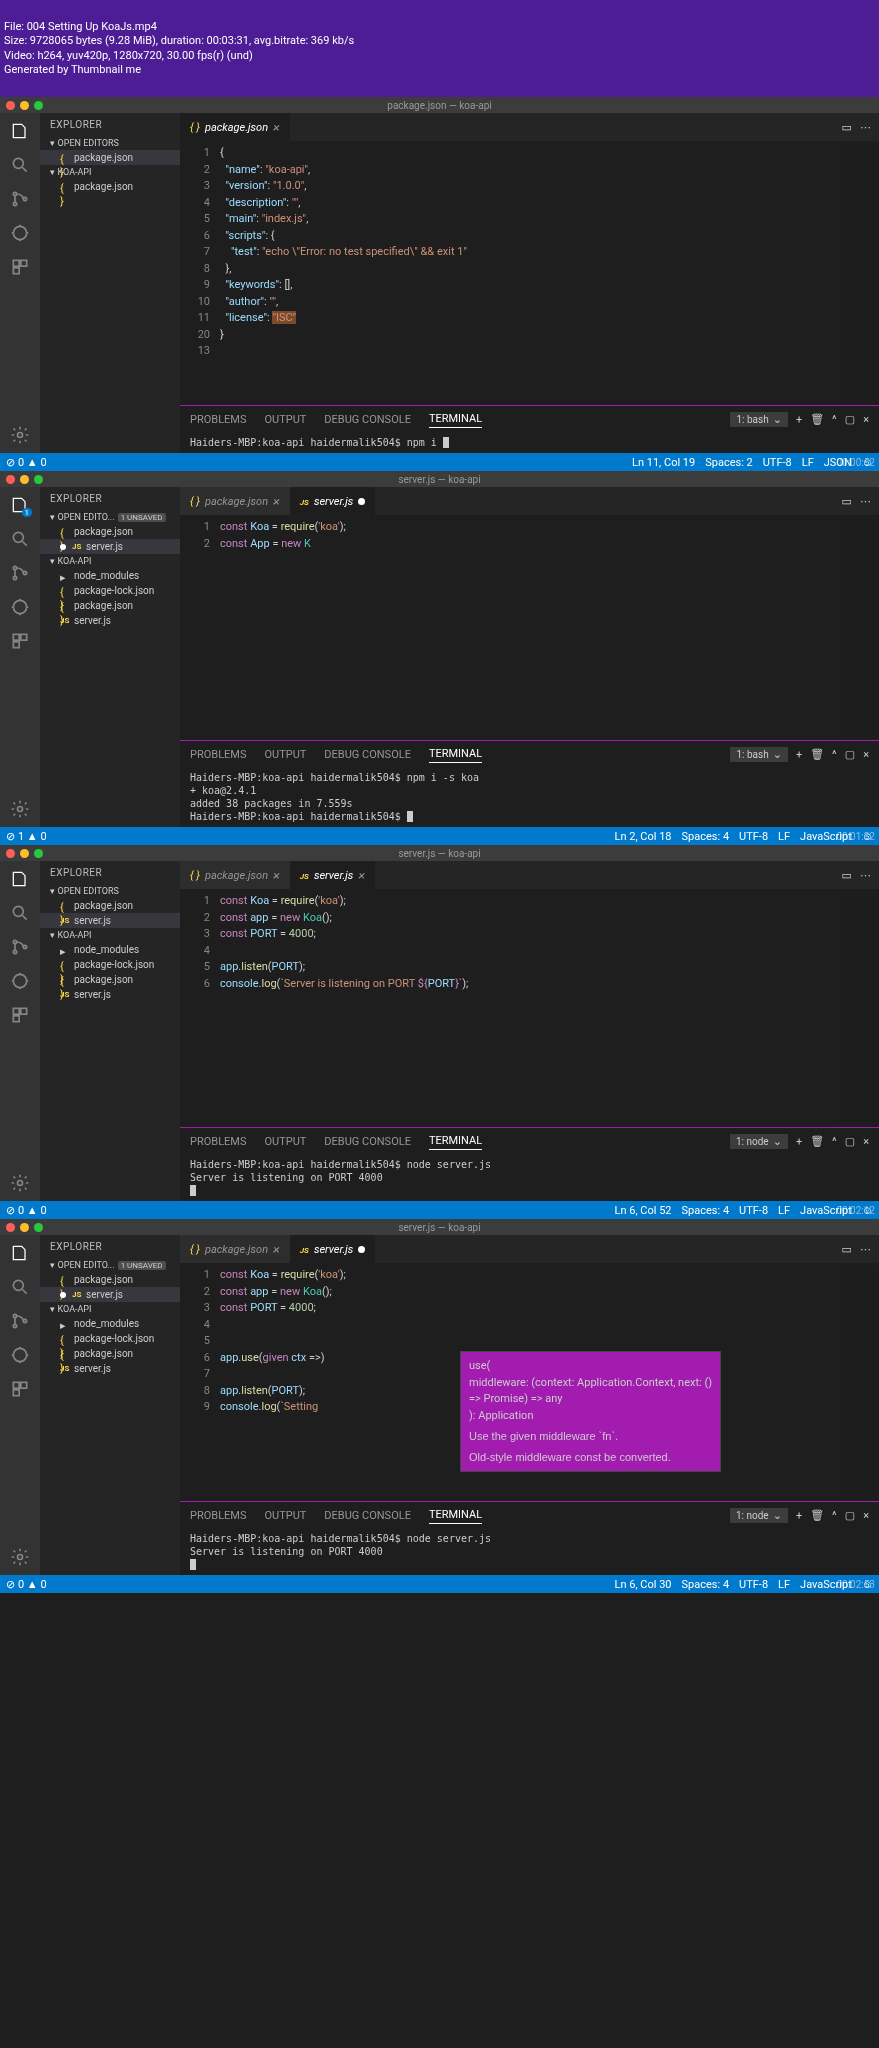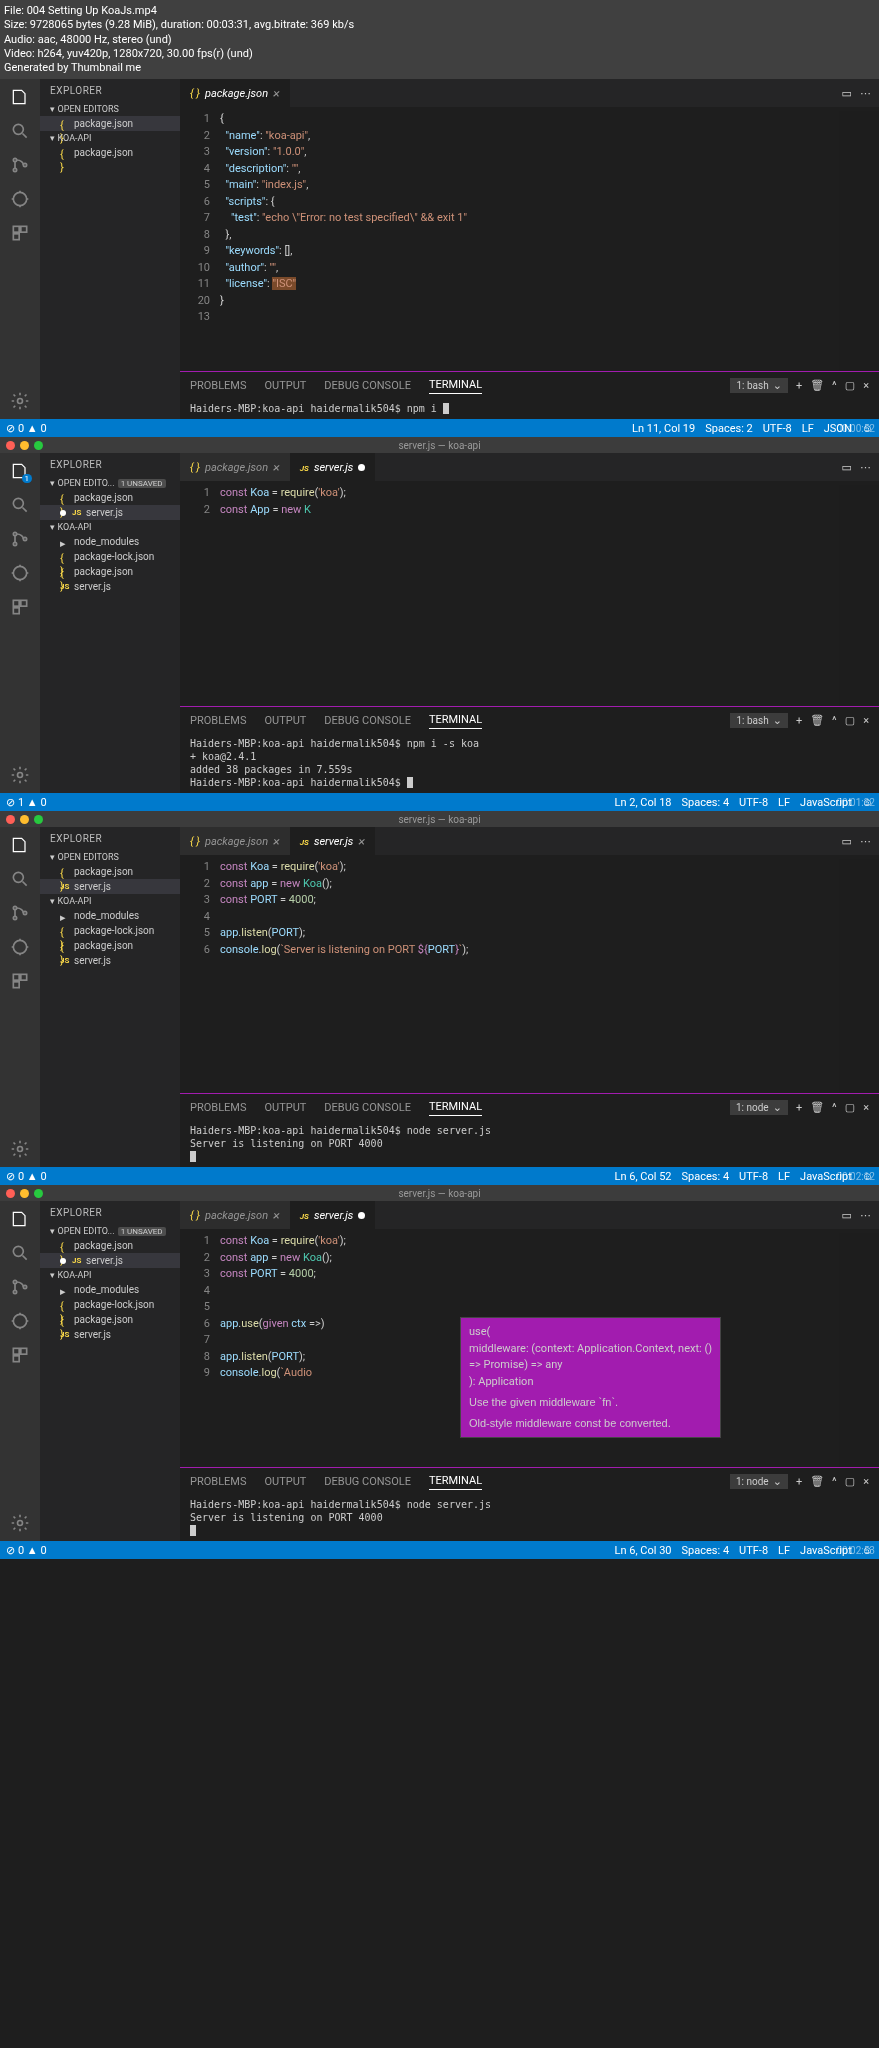--- a/index.html
+++ b/index.html
@@ -1,17 +1,17 @@
 <!DOCTYPE html>
 <html><head>
 <meta charset="utf-8">
 <style>
 *{margin:0;padding:0;box-sizing:border-box;font-family:-apple-system,BlinkMacSystemFont,"Segoe UI",Roboto,sans-serif;font-size:11px}
 body{background:#1e1e1e;color:#ccc;width:879px}
-.meta-header{background:#404040;color:#fff;padding:4px 4px;font-size:12px;line-height:1.3}
+.meta-header{background:#4c1d95;color:#fff;padding:20px 4px;font-size:12px;line-height:1.3}
 .titlebar{background:#3c3c3c;height:16px;display:flex;align-items:center;position:relative}
 .traffic{display:flex;gap:5px;padding-left:6px}
 .dot{width:9px;height:9px;border-radius:50%}
 .dot.r{background:#ff5f56}.dot.y{background:#ffbd2e}.dot.g{background:#27c93f}
 .title-text{position:absolute;left:50%;transform:translateX(-50%);font-size:10px;color:#999}
 .vscode{display:flex;height:340px;background:#1e1e1e}
 .activity{width:40px;background:#333;display:flex;flex-direction:column;align-items:center;padding-top:8px;gap:14px}
 .activity .ic{width:20px;height:20px;color:#858585;display:flex;align-items:center;justify-content:center}
 .activity .ic.active{color:#fff}
 .activity .bottom{margin-top:auto;margin-bottom:8px}
@@ -50,26 +50,33 @@
 .kw{color:#c586c0}.str{color:#ce9178}.var{color:#9cdcfe}.fn{color:#dcdcaa}.cls{color:#4ec9b0}.num{color:#b5cea8}.prop{color:#9cdcfe}.pun{color:#d4d4d4}
 .tooltip{position:absolute;background:#a21caf;border:1px solid #454545;padding:6px 8px;font-size:10px;color:#ccc;line-height:1.5;font-family:Menlo,monospace;white-space:pre-wrap;max-width:320px}
 .tooltip .desc{color:#ccc;font-family:-apple-system,sans-serif;white-space:normal;margin-top:4px}
 </style>
 </head>
 <body>
 
 <div class="meta-header">
   <div>File: 004 Setting Up KoaJs.mp4</div>
   <div>Size: 9728065 bytes (9.28 MiB), duration: 00:03:31, avg.bitrate: 369 kb/s</div>
-  <div>Audio: aac, 48000 Hz, stereo (und)</div>
   <div>Video: h264, yuv420p, 1280x720, 30.00 fps(r) (und)</div>
   <div>Generated by Thumbnail me</div>
 </div>
 
 <div id="frames-container">
+  <div class="titlebar">
+    <div class="traffic">
+      <span class="dot r"></span>
+      <span class="dot y"></span>
+      <span class="dot g"></span>
+    </div>
+    <span class="title-text">package.json — koa-api</span>
+  </div>
   <div class="vscode">
     <div class="activity">
       <div class="ic active" style="position:relative">
           <svg viewBox="0 0 24 24" fill="currentColor">
             <path d="M4 4h10l4 4v12H4z" fill="none" stroke="currentColor" stroke-width="1.5"></path>
           </svg>
         </div>
       <div class="ic">
           <svg viewBox="0 0 24 24" fill="none" stroke="currentColor" stroke-width="2">
             <circle cx="10" cy="10" r="6"></circle>
@@ -566,21 +573,21 @@
             <div>9</div>
           </div>
         <div class="lines"><span class="kw">const</span> <span class="var">Koa</span> = <span class="fn">require</span>(<span class="str">'koa'</span>);
 <span class="kw">const</span> <span class="var">app</span> = <span class="kw">new</span> <span class="cls">Koa</span>();
 <span class="kw">const</span> <span class="var">PORT</span> = <span class="num">4000</span>;
 
 
 <span class="var">app</span>.<span class="fn">use</span>(<span class="kw">given</span> <span class="var">ctx</span> =&gt;)
 
 <span class="var">app</span>.<span class="fn">listen</span>(<span class="var">PORT</span>);
-<span class="var">console</span>.<span class="fn">log</span>(<span class="str">`Audio</span></div>
+<span class="var">console</span>.<span class="fn">log</span>(<span class="str">`Setting</span></div>
         <div class="minimap"></div>
         <div class="tooltip" style="left:280px;top:88px"><div>use(
 middleware: (context: Application.Context, next: ()
 =&gt; Promise<any>) =&gt; any
 ): Application</any></div><div class="desc">Use the given middleware `fn`.</div><div class="desc">Old-style middleware const be converted.</div></div>
       </div>
       <div class="panel">
         <div class="panel-tabs">
           <span class="pt ">PROBLEMS</span>
             <span class="pt ">OUTPUT</span>

